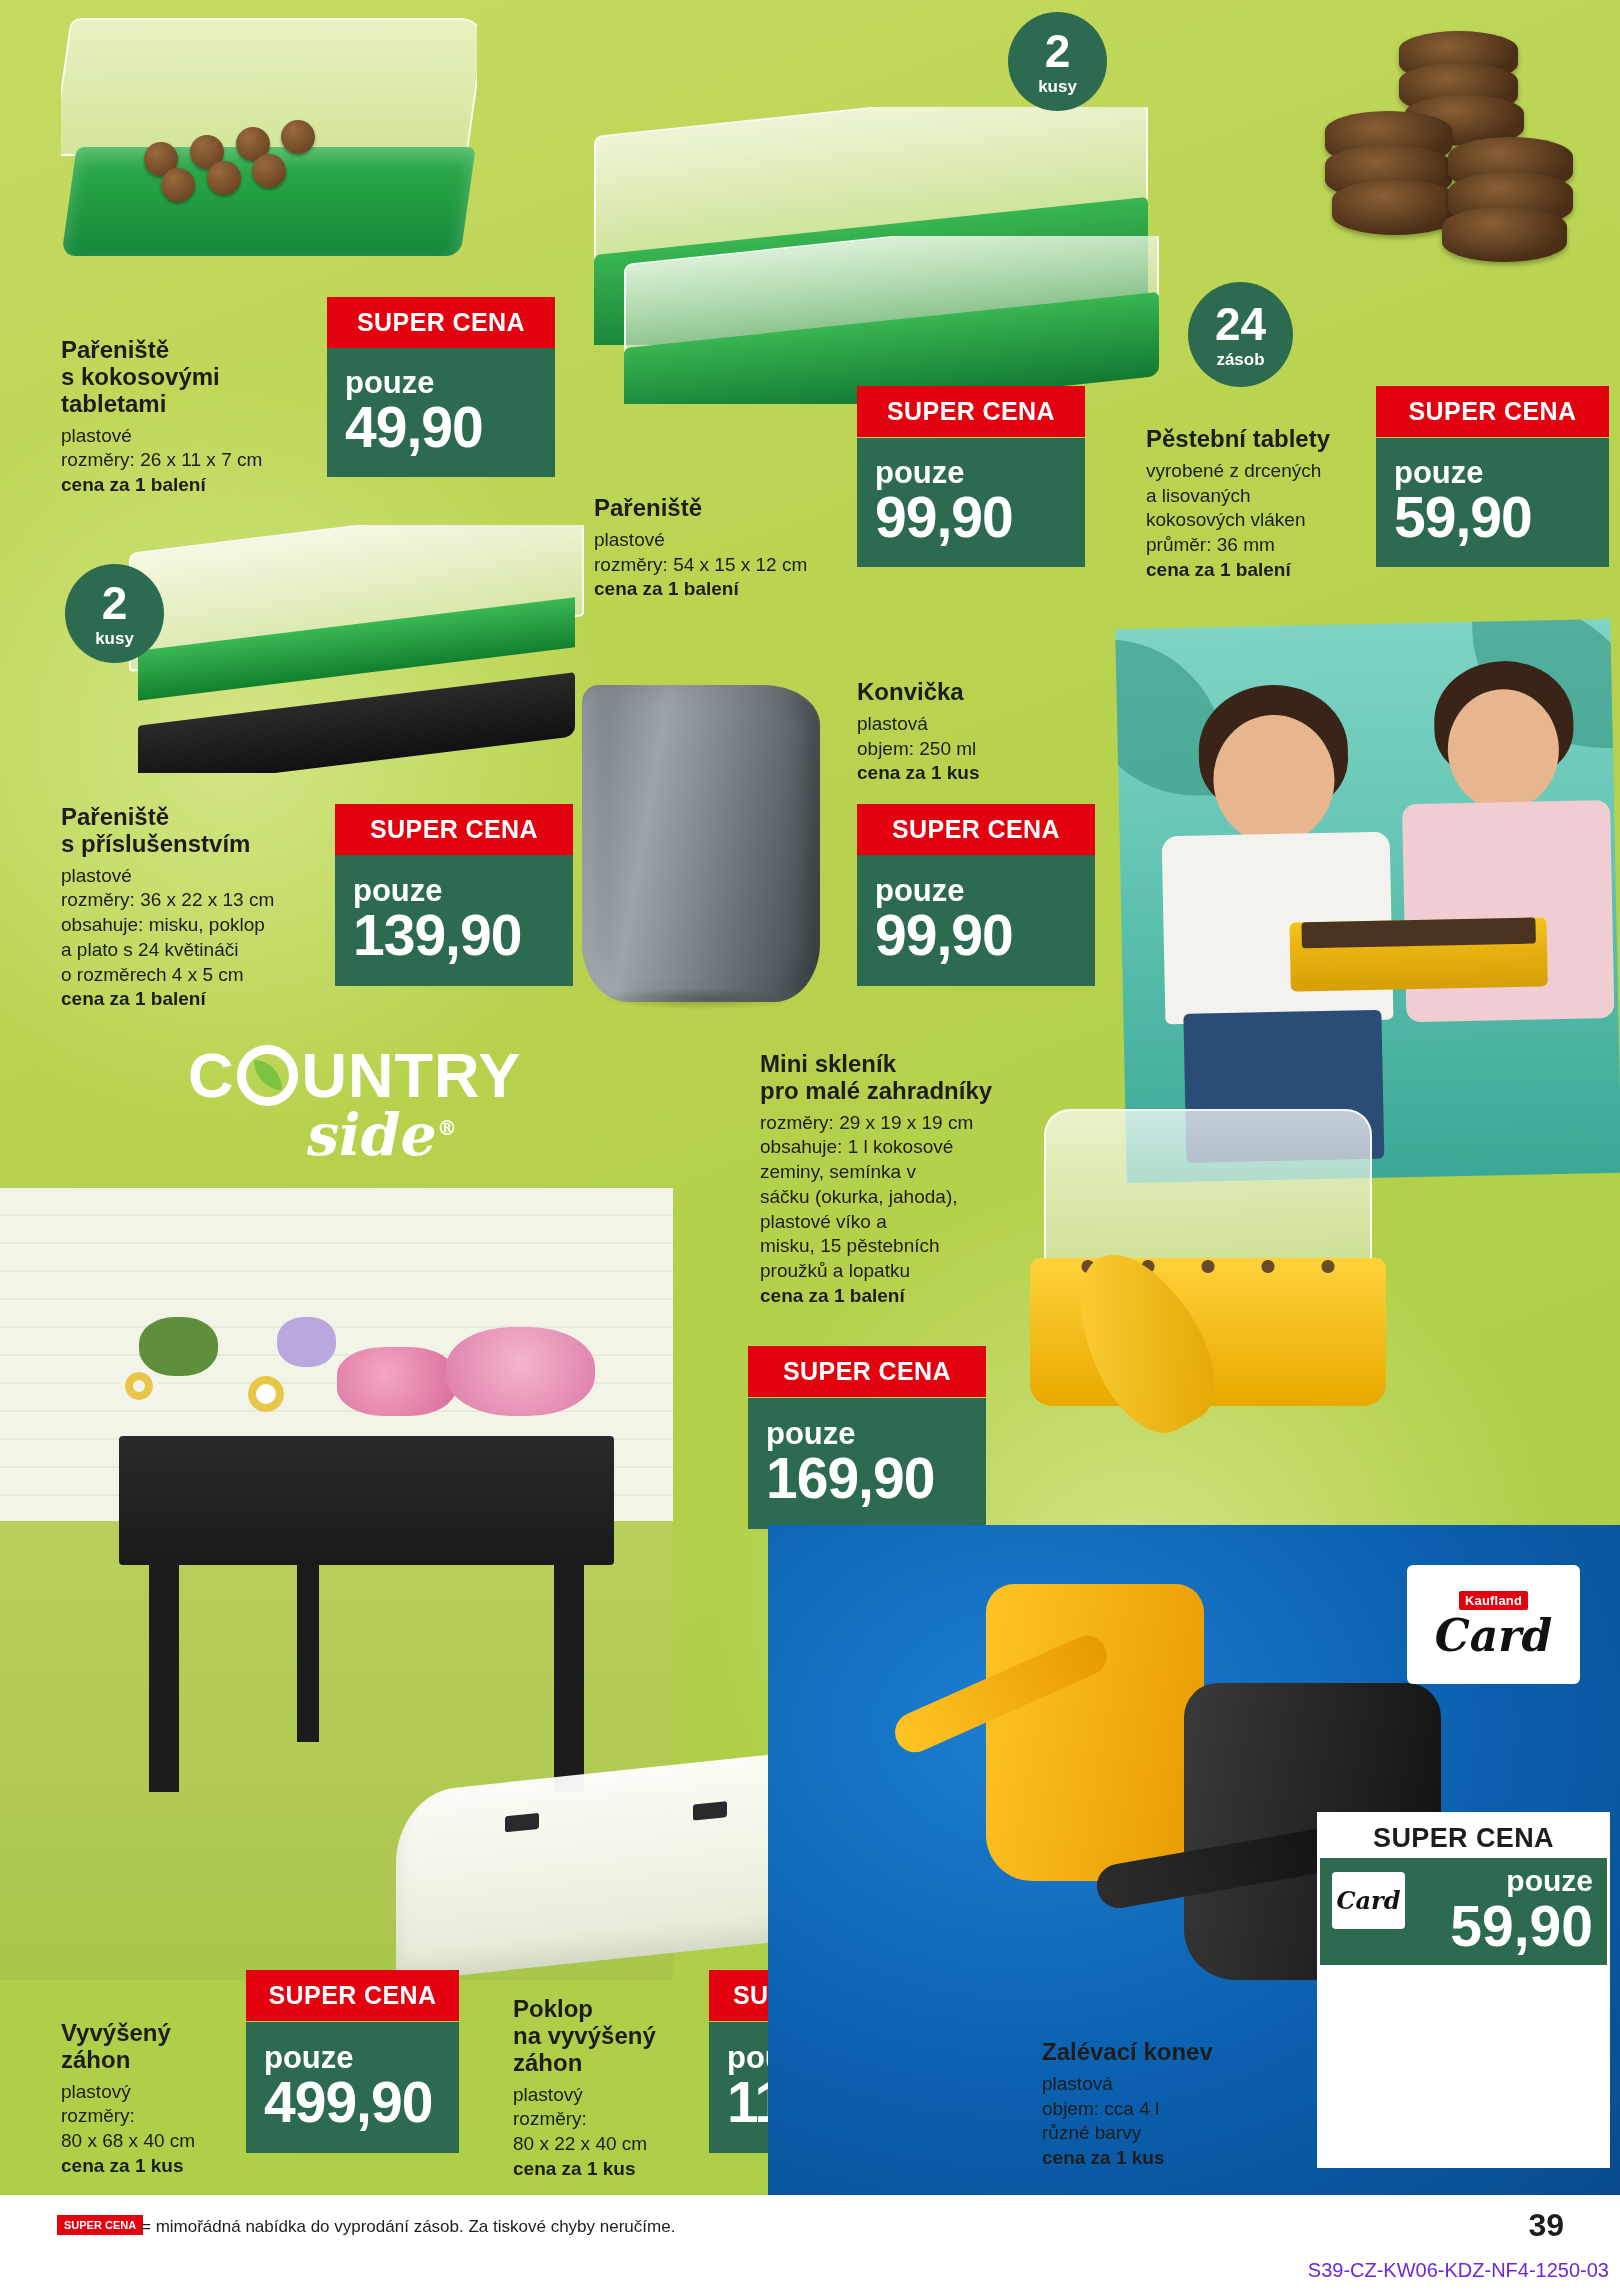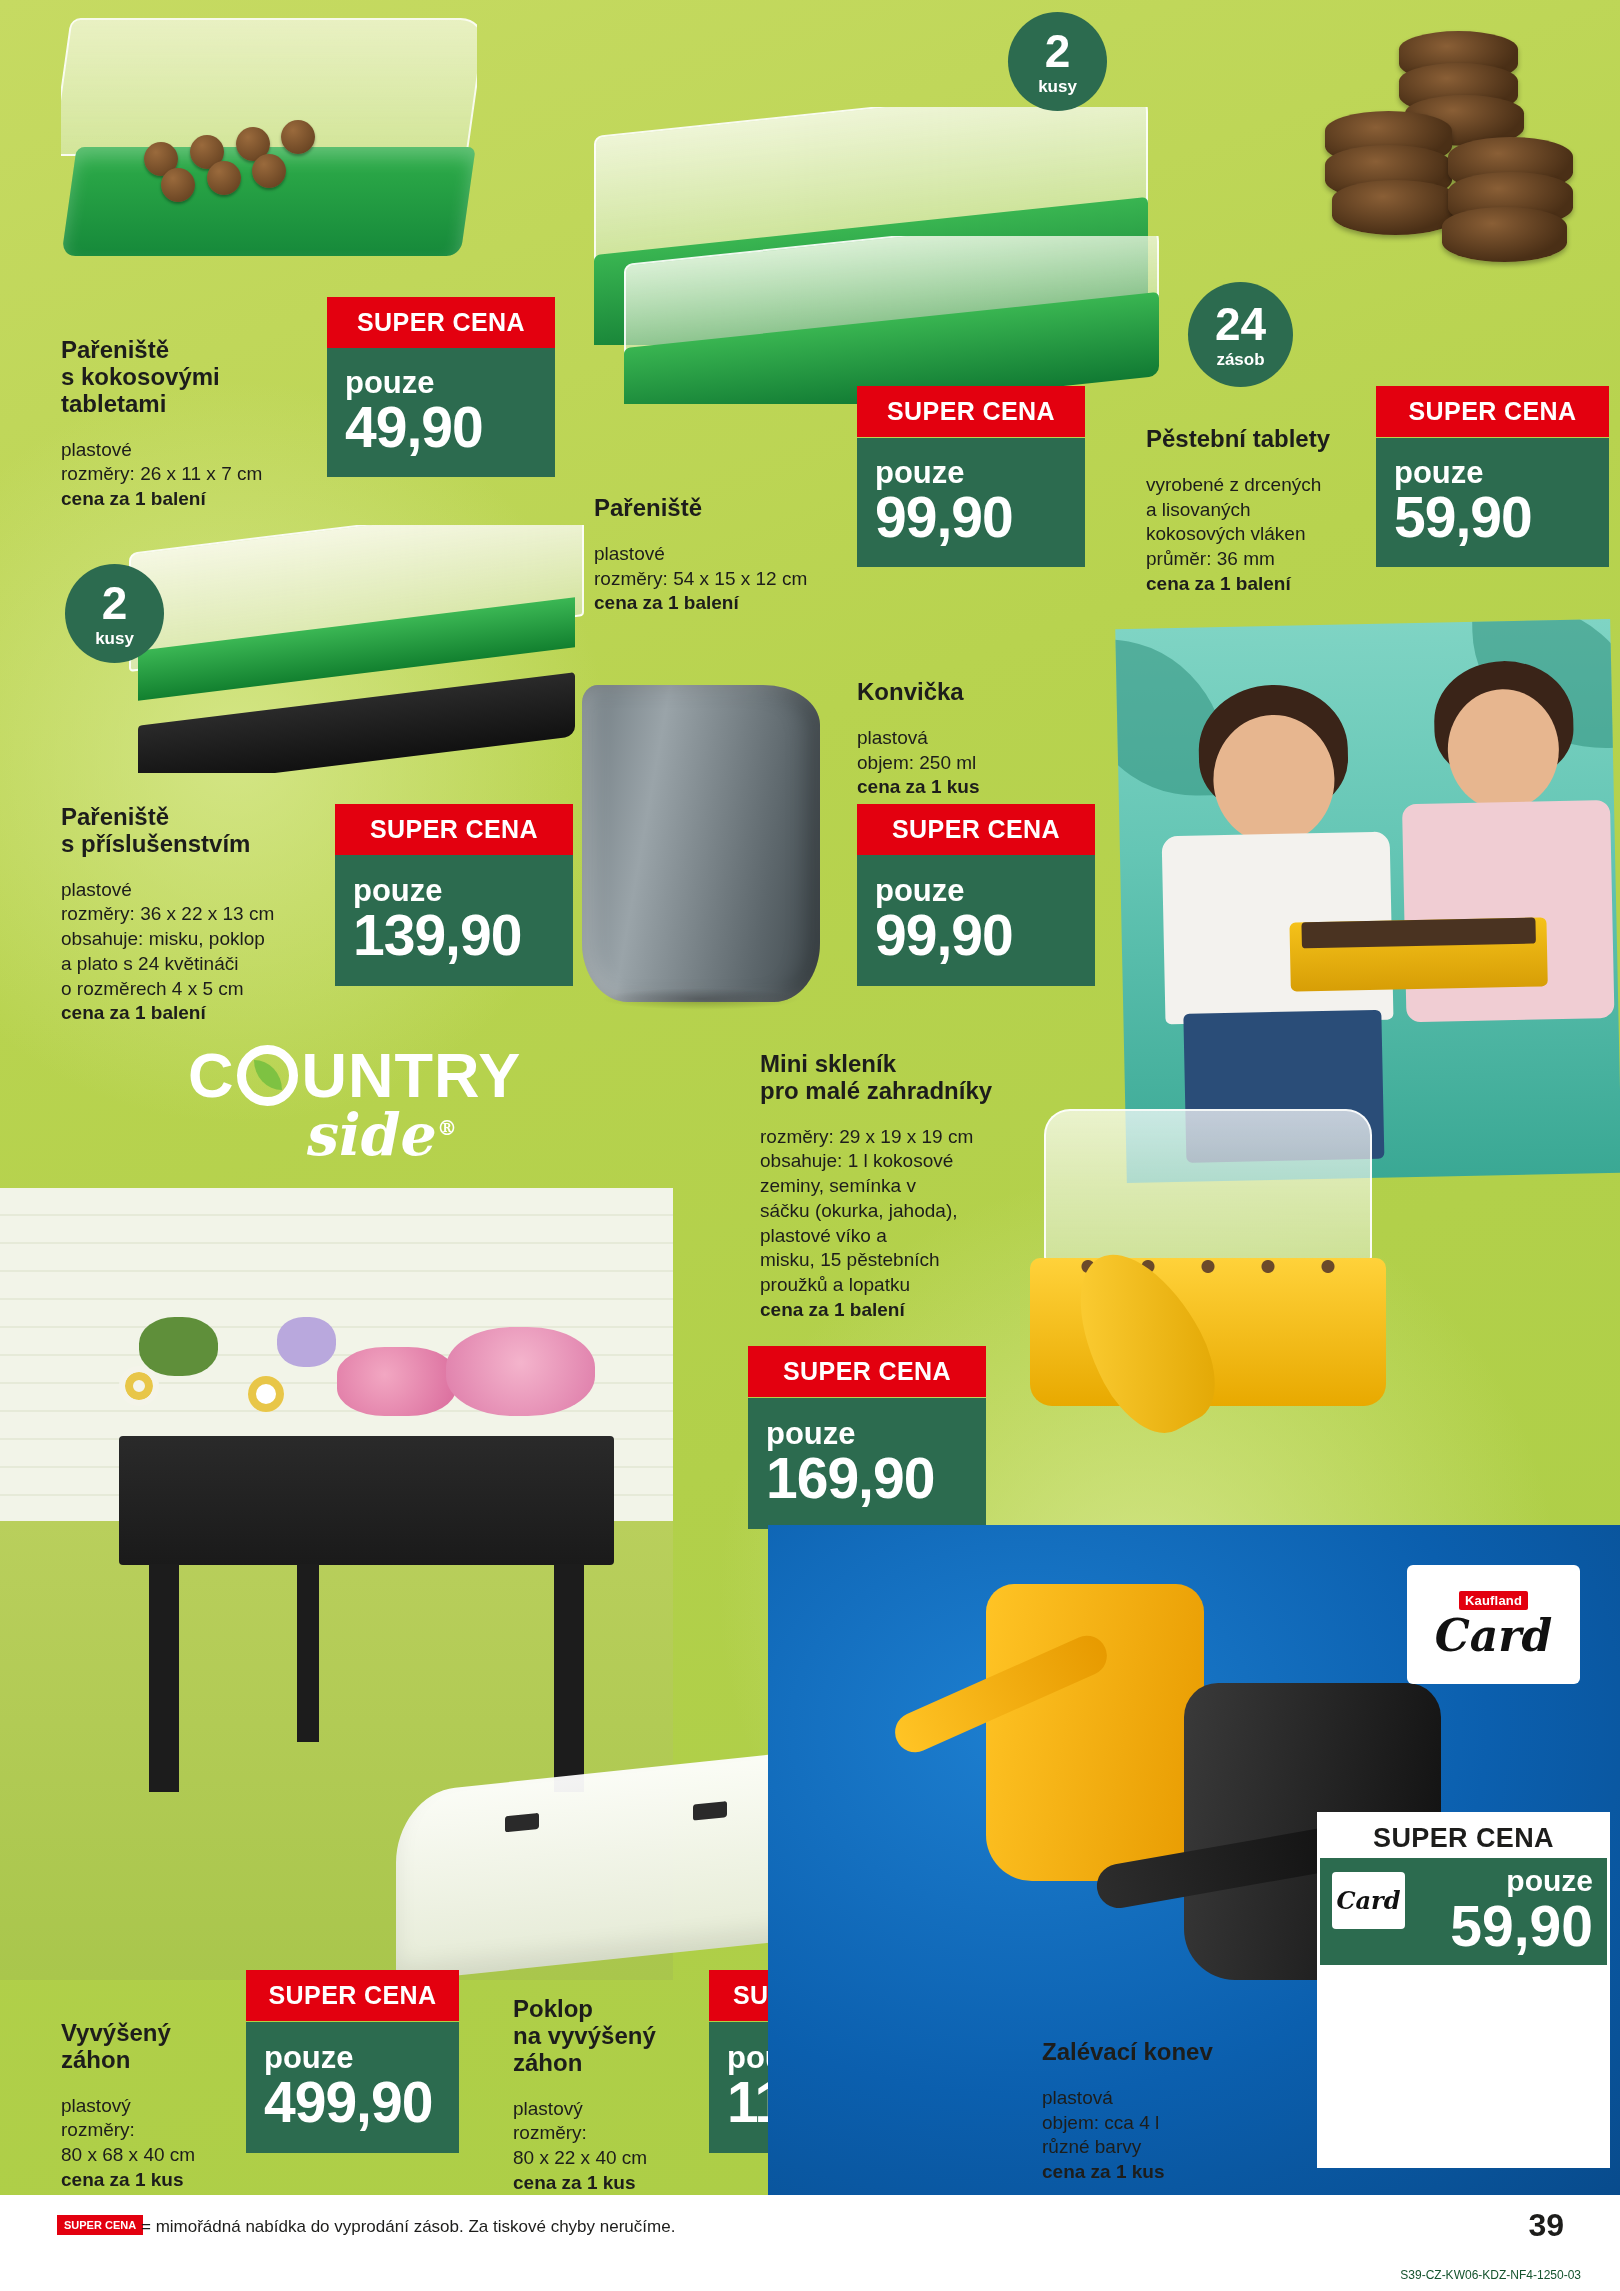--- a/index.html
+++ b/index.html
@@ -38,21 +38,21 @@
     color: #ffffff;
     padding: 8px 18px 10px 18px;
     display: flex; flex-direction: column; justify-content: center;
   }
   .price-box .pouze { font-size: 31px; font-weight: 600; line-height: 1.05; }
   .price-box .value { font-size: 57px; font-weight: 800; line-height: 1.0; letter-spacing: -1px; }
 
   
   .prod { position: absolute; color: #1d1d1b; }
   .prod .title { font-size: 24px; font-weight: 800; line-height: 1.12; }
-  .prod .desc  { font-size: 19px; line-height: 1.30; margin-top: 20px; }
+  .prod .desc  { font-size: 19px; line-height: 1.30; margin-top: 6px; }
   .prod .desc .b { font-weight: 700; }
 
   
   .bubble {
     position: absolute; border-radius: 50%;
     background: #2c6b4f; color: #fff;
     display: flex; flex-direction: column; align-items: center; justify-content: center;
     line-height: 1;
   }
   .bubble .num { font-size: 46px; font-weight: 800; }
@@ -70,22 +70,22 @@
   .footer-chip {
     position: absolute; left: 57px; top: 20px;
     background: #e3000f; color: #fff; font-size: 11px; font-weight: 700;
     padding: 4px 7px;
   }
   .page-num {
     position: absolute; right: 57px; top: 12px;
     font-size: 32px; font-weight: 800; color: #1d1d1b;
   }
   .page-code {
-    position: absolute; right: 40px; bottom: 10px;
-    font-size: 12px; color: #14532d;
+    position: absolute; right: 12px; bottom: 10px;
+    font-size: 20px; color: #6d28d9;
   }
 
   
   .img { position: absolute; overflow: hidden; }
 
   
   .tray1 .lid {
     position:absolute; inset: 0 0 42% 0;
     background: linear-gradient(180deg, rgba(255,255,255,.62), rgba(230,245,225,.45));
     border: 2px solid rgba(255,255,255,.8);

